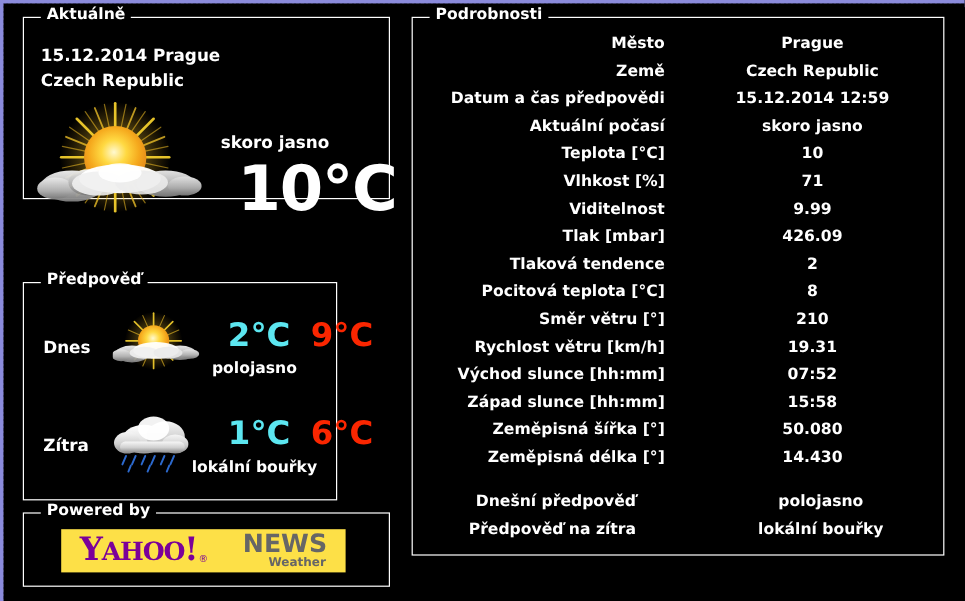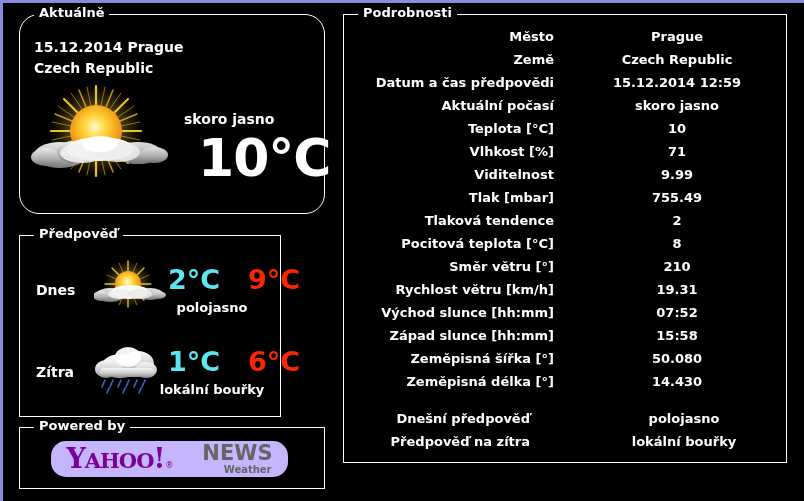--- a/index.html
+++ b/index.html
@@ -59,21 +59,21 @@
     background: #000;
     padding: 0 5px;
     color: #fff;
     font-size: 13px;
     font-weight: bold;
     white-space: nowrap;
     line-height: 14px;
   }
 
   
-  #panel-current { left: 16px; top: 11px; width: 306px; height: 200px; border-radius: 20px; }
+  #panel-current { left: 16px; top: 11px; width: 306px; height: 152px; }
 
   .cur-loc {
     position: absolute;
     left: 14px; top: 22px;
     width: 164px;
     height: 44px;
     overflow: hidden;
     color: #fff;
     font-size: 14px;
     font-weight: bold;
@@ -122,30 +122,31 @@
   }
   .fc-icon {
     position: absolute;
     left: 74px; top: 8px;
     width: 74px; height: 58px;
   }
   .fc-low {
     position: absolute;
     left: 148px; top: 14px;
     width: 74px;
-    text-align: left;
+    text-align: right;
     color: #5ce6f0;
     font-size: 27px;
     font-weight: bold;
     white-space: nowrap;
   }
   .fc-high {
     position: absolute;
     left: 228px; top: 14px;
     width: 74px;
+    text-align: center;
     color: #fa2600;
     font-size: 27px;
     font-weight: bold;
     white-space: nowrap;
   }
   .fc-text {
     position: absolute;
     left: 132px; top: 50px;
     width: 120px;
     text-align: center;
@@ -154,26 +155,25 @@
     font-weight: bold;
     white-space: nowrap;
   }
 
   
   #panel-powered { left: 16px; top: 424px; width: 306px; height: 62px; }
   .yahoo-logo {
     position: absolute;
     left: 31px; top: 13px;
     width: 237px; height: 36px;
-    background: #c4b5fd;
+    background: #fde047;
     display: flex;
     align-items: center;
     justify-content: center;
     gap: 3px;
-    border-radius: 15px;
   }
   .yh-word {
     font-family: "DejaVu Serif", "Liberation Serif", serif;
     font-weight: bold;
     color: #7b0099;
     font-size: 27px;
     letter-spacing: -1px;
     line-height: 1;
     position: relative;
     top: -1px;
@@ -505,21 +505,21 @@
           <tr>
             <td class="det-label">Vlhkost [%]</td>
             <td class="det-value">71</td>
           </tr>
           <tr>
             <td class="det-label">Viditelnost</td>
             <td class="det-value">9.99</td>
           </tr>
           <tr>
             <td class="det-label">Tlak [mbar]</td>
-            <td class="det-value">755.49</td>
+            <td class="det-value">426.09</td>
           </tr>
           <tr>
             <td class="det-label">Tlaková tendence</td>
             <td class="det-value">2</td>
           </tr>
           <tr>
             <td class="det-label">Pocitová teplota [°C]</td>
             <td class="det-value">8</td>
           </tr>
           <tr>

